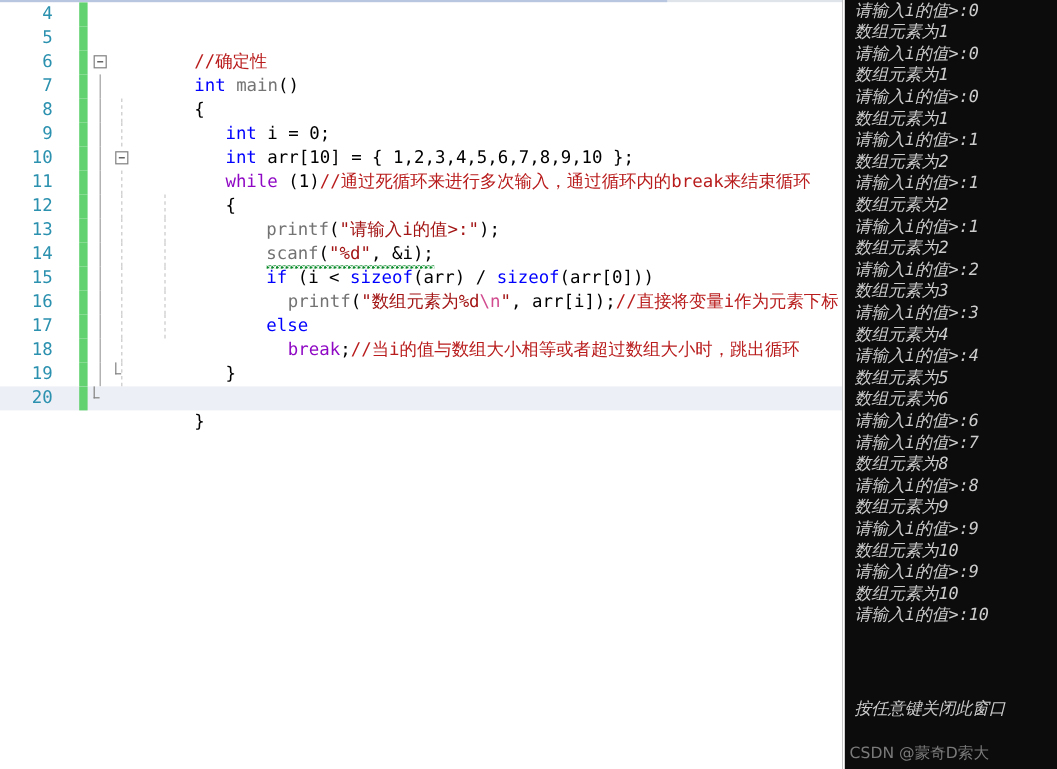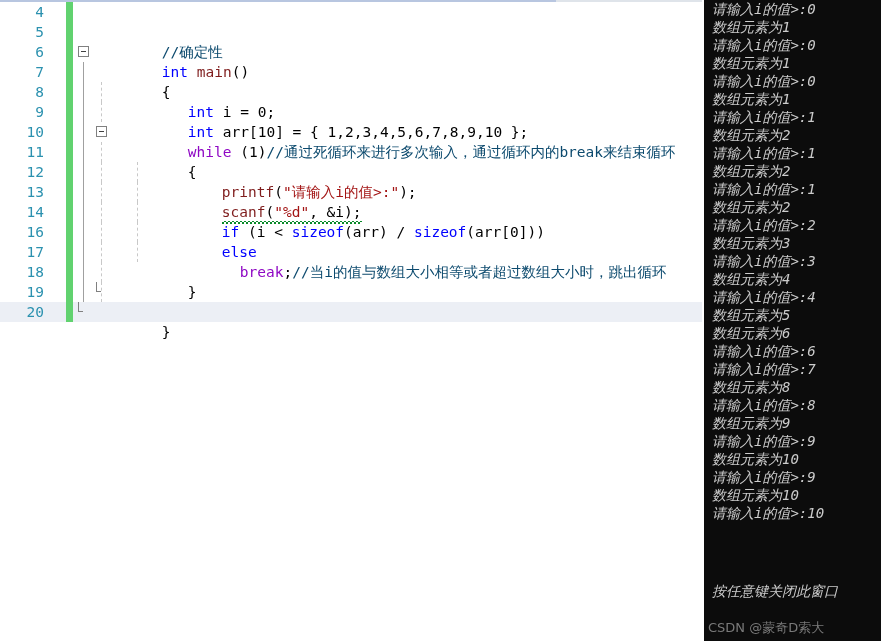--- a/index.html
+++ b/index.html
@@ -116,24 +116,24 @@
     position: absolute;
     left: 80px; top: 0;
     font-family: "DejaVu Sans Mono", monospace;
     font-size: 14.5px;
     color: #000000;
   }
 
   
   .kw        { color: #0000ff; }   
   .kw-ctl    { color: #8f08c4; }   
-  .cmt       { color: #0c4a6e; }   
+  .cmt       { color: #b91c1c; }   
   .str       { color: #a31515; }   
   .esc       { color: #d14b8f; }   
-  .fn        { color: #7f1d1d; }   
+  .fn        { color: #737373; }   
   .plain     { color: #000000; }
   .squig-wrap { position: relative; display: inline-block; }
   .squig-wrap::after {
     content: "";
     position: absolute;
     left: 0; right: 0; bottom: -2px;
     height: 3px;
     background:
       radial-gradient(circle at 1px 2px, #0a8a2a 1px, transparent 1.2px),
       radial-gradient(circle at 3px 0px, #0a8a2a 1px, transparent 1.2px);
@@ -291,20 +291,30 @@
       <span class="lineno">14</span>
       <span class="change-bar"></span>
       <span class="guide solid" style="left:83px"></span>
       <span class="guide dashed" style="left:101px"></span>
       <span class="guide dashed" style="left:137px"></span>
       <span class="code-text" style="left:152px">
         <span class="kw">if</span><span class="plain"> (i &lt; </span><span class="kw">sizeof</span><span class="plain">(arr) / </span><span class="kw">sizeof</span><span class="plain">(arr[0]))</span>
       </span>
     </div>
 
+    <div class="row">
+      <span class="lineno">15</span>
+      <span class="change-bar"></span>
+      <span class="guide solid" style="left:83px"></span>
+      <span class="guide dashed" style="left:101px"></span>
+      <span class="guide dashed" style="left:137px"></span>
+      <span class="code-text" style="left:170px">
+        <span class="fn">printf</span><span class="plain">(</span><span class="str">"数组元素为%d</span><span class="esc">\n</span><span class="str">"</span><span class="plain">, arr[i]);</span><span class="cmt">//直接将变量i作为元素下标</span>
+      </span>
+    </div>
 
     <div class="row">
       <span class="lineno">16</span>
       <span class="change-bar"></span>
       <span class="guide solid" style="left:83px"></span>
       <span class="guide dashed" style="left:101px"></span>
       <span class="guide dashed" style="left:137px"></span>
       <span class="code-text" style="left:152px">
         <span class="kw">else</span>
       </span>

